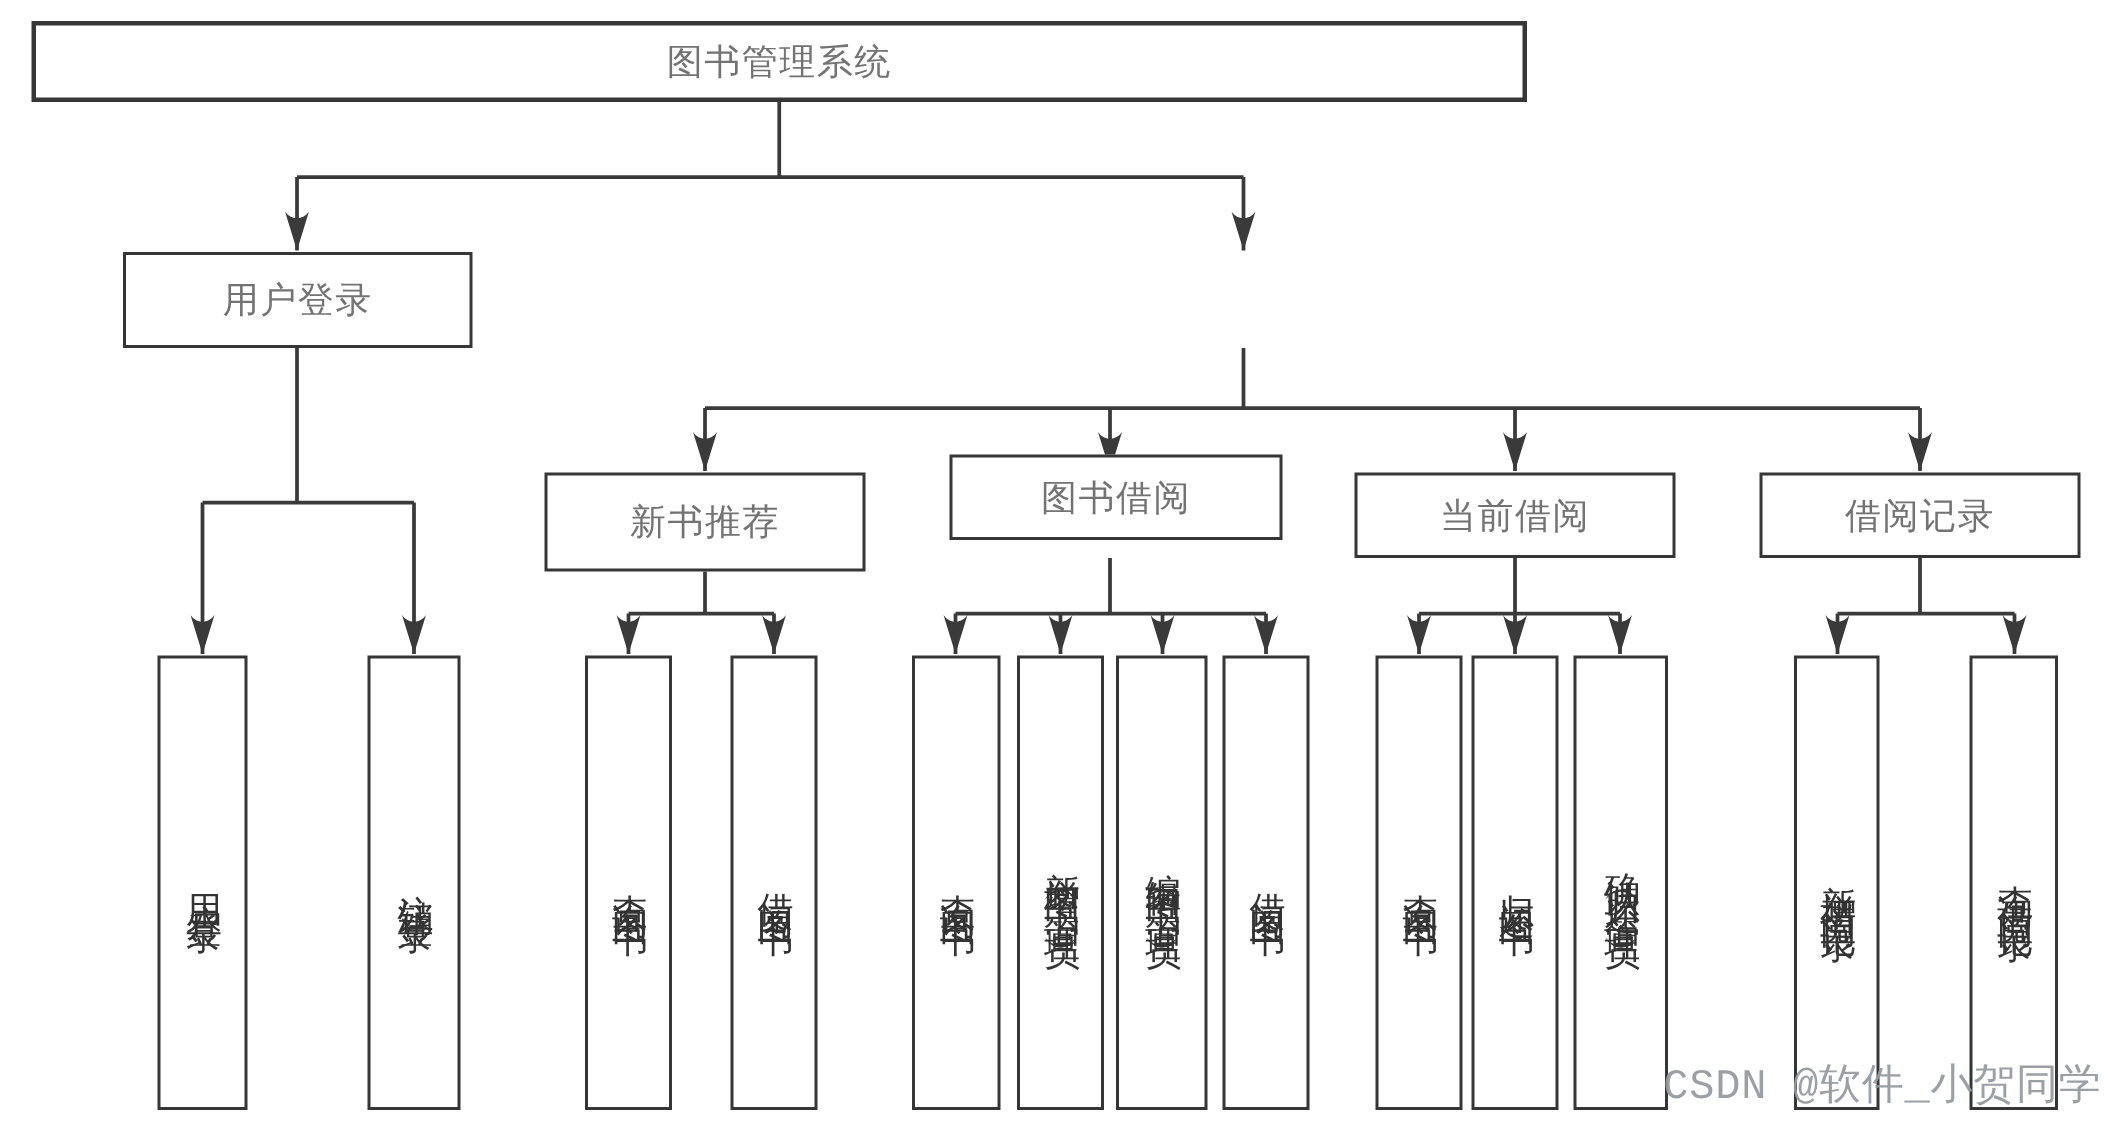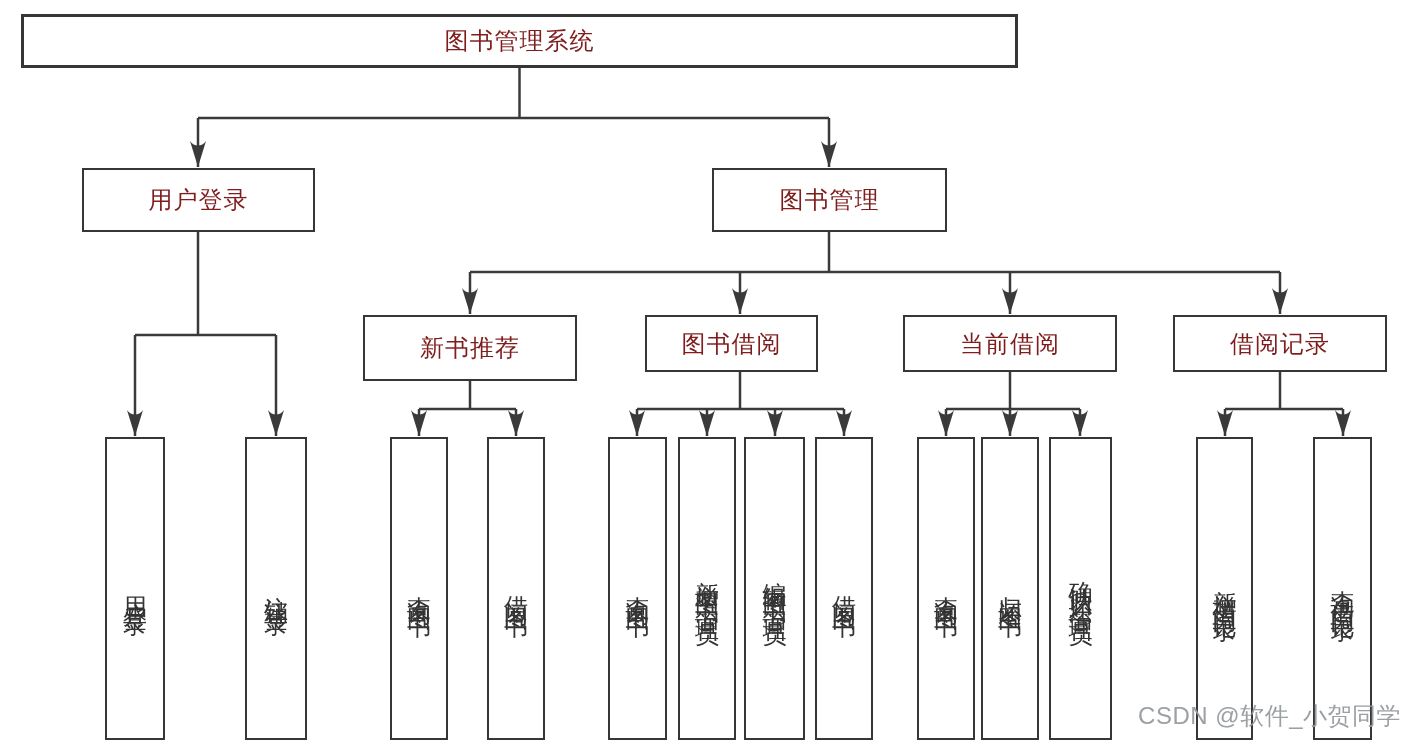--- a/index.html
+++ b/index.html
@@ -24,41 +24,42 @@
     border: 2px solid #363636;
     background: #ffffff;
     display: flex;
     align-items: center;
     justify-content: center;
   }
   .box-root { border-width: 3px; }
   .box-h span {
     font-size: 24px;
     letter-spacing: 1px;
-    color: #7f1d1d;
+    color: #737373;
     white-space: nowrap;
   }
   .box-v span {
     writing-mode: vertical-rl;
     text-orientation: mixed;
     font-size: 24px;
     letter-spacing: 6px;
     color: #333333;
     line-height: 1;
     white-space: nowrap;
   }
   .watermark {
     position: absolute;
     right: 4px;
-    bottom: 15px;
-    font-size: 24px;
+    bottom: 5px;
+    font-size: 28px;
     letter-spacing: 0.5px;
     color: rgba(150, 155, 160, 0.95);
     z-index: 5;
     white-space: nowrap;
+    font-family: Liberation Mono, monospace;
   }
 </style>
 </head>
 <body>
 
 <div id="canvas">
 
   <svg id="connectors" viewBox="0 0 1405 747" xmlns="http://www.w3.org/2000/svg">
     <defs>
       <marker id="arrow" markerUnits="userSpaceOnUse" markerWidth="30" markerHeight="20" viewBox="0 0 30 20" refX="26" refY="10" orient="auto">
@@ -106,28 +107,25 @@
     </g>
   </svg>
 
   <div class="box box-h box-root" style="left:21px; top:14px; width:997px; height:54px;">
     <span>图书管理系统</span>
   </div>
 
   <div class="box box-h" style="left:82px; top:168px; width:233px; height:64px;">
     <span>用户登录</span>
   </div>
-  <div class="box box-h" style="left:712px; top:168px; width:235px; height:64px;">
-    <span>图书管理</span>
-  </div>
 
   <div class="box box-h" style="left:363px; top:315px; width:214px; height:66px;">
     <span>新书推荐</span>
   </div>
-  <div class="box box-h" style="left:633px; top:315px; width:173px; height:57px;margin-left:12px;">
+  <div class="box box-h" style="left:633px; top:303px; width:222px; height:57px;">
     <span>图书借阅</span>
   </div>
   <div class="box box-h" style="left:1173px; top:315px; width:214px; height:57px;">
     <span>借阅记录</span>
   </div>
   <div class="box box-h" style="left:903px; top:315px; width:214px; height:57px;">
     <span>当前借阅</span>
   </div>
 
   <div class="box box-v" style="left:105px; top:437px; width:60px; height:303px;">

